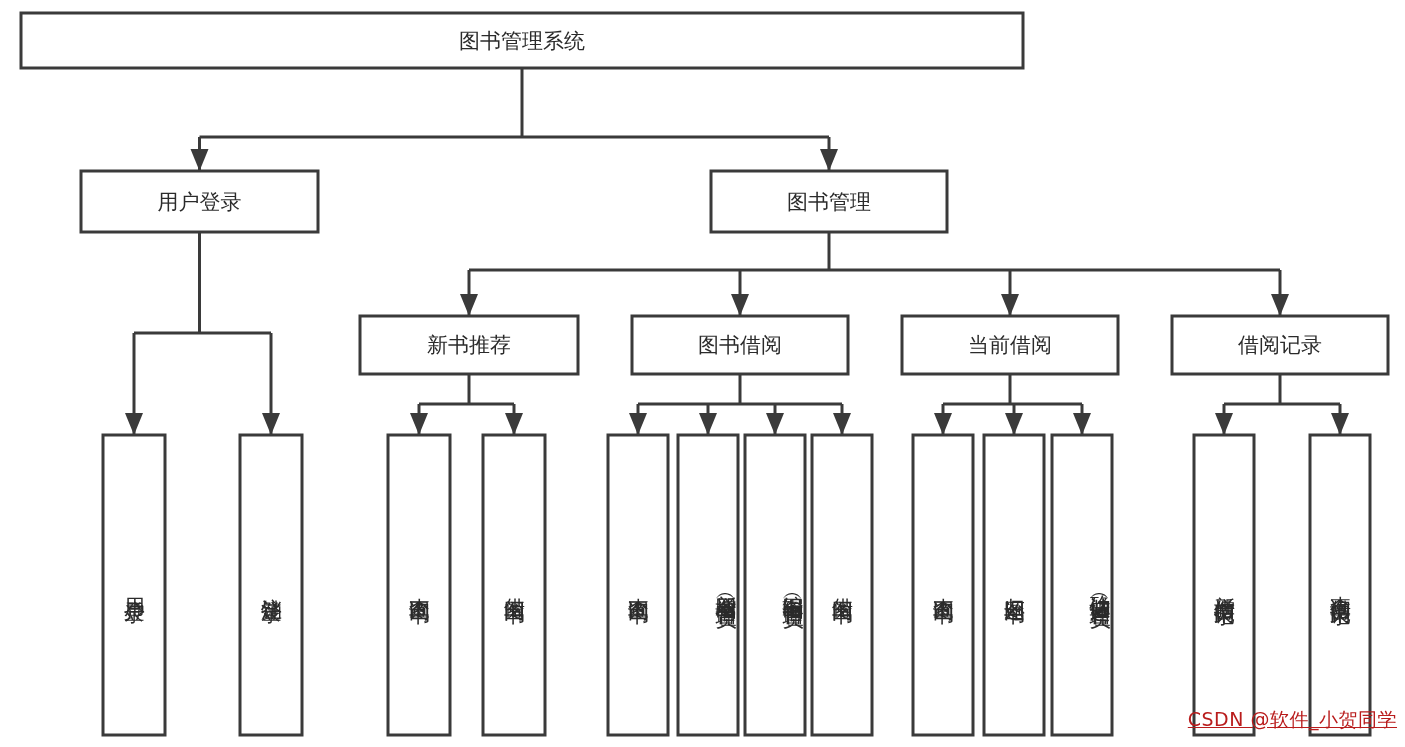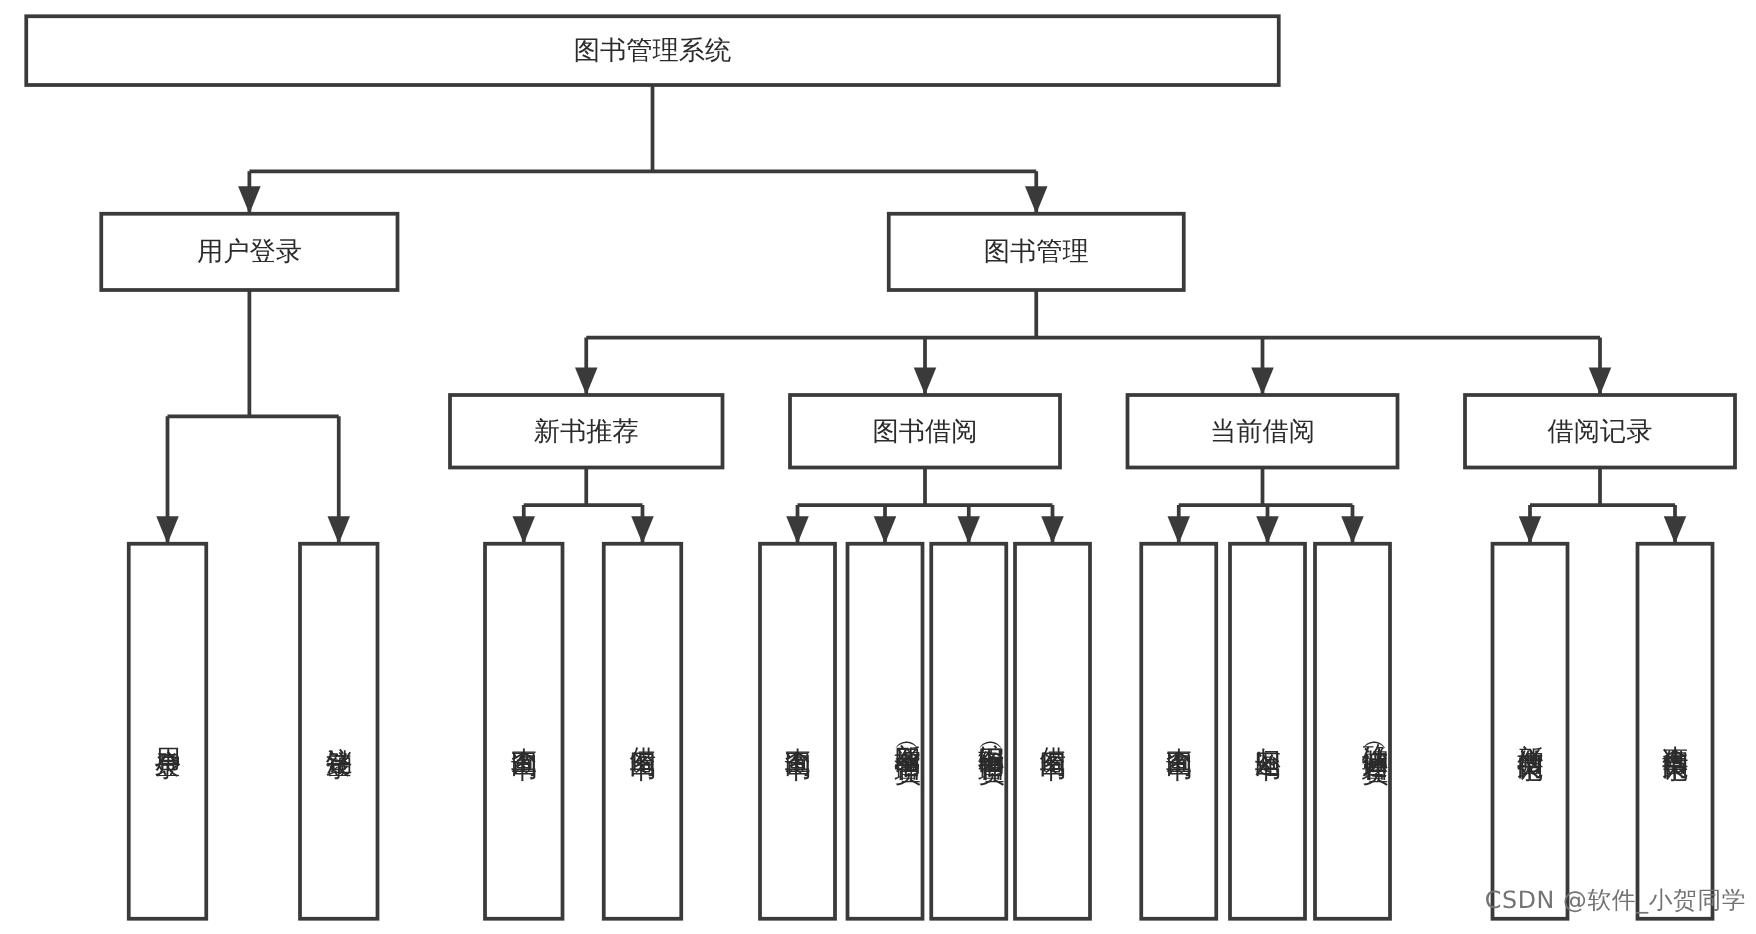--- a/index.html
+++ b/index.html
@@ -61,23 +61,24 @@
     white-space: nowrap;
     pointer-events: none;
     text-align: center;
   }
   .watermark {
     position: absolute;
     right: 8px;
     bottom: 6px;
     font-family: "DejaVu Sans", "Liberation Sans", sans-serif;
     font-size: 19px;
-    color: #737373;
+    color: #b91c1c;
     white-space: nowrap;
     letter-spacing: 0.5px;
+    text-decoration: underline;
   }
 </style>
 </head>
 <body>
 
 <div id="diagram-root">
 
   <svg id="tree-svg" viewBox="0 0 1405 747">
     <g id="connectors-layer">
         <line x1="522" y1="68" x2="522" y2="137" class="connector"></line>

